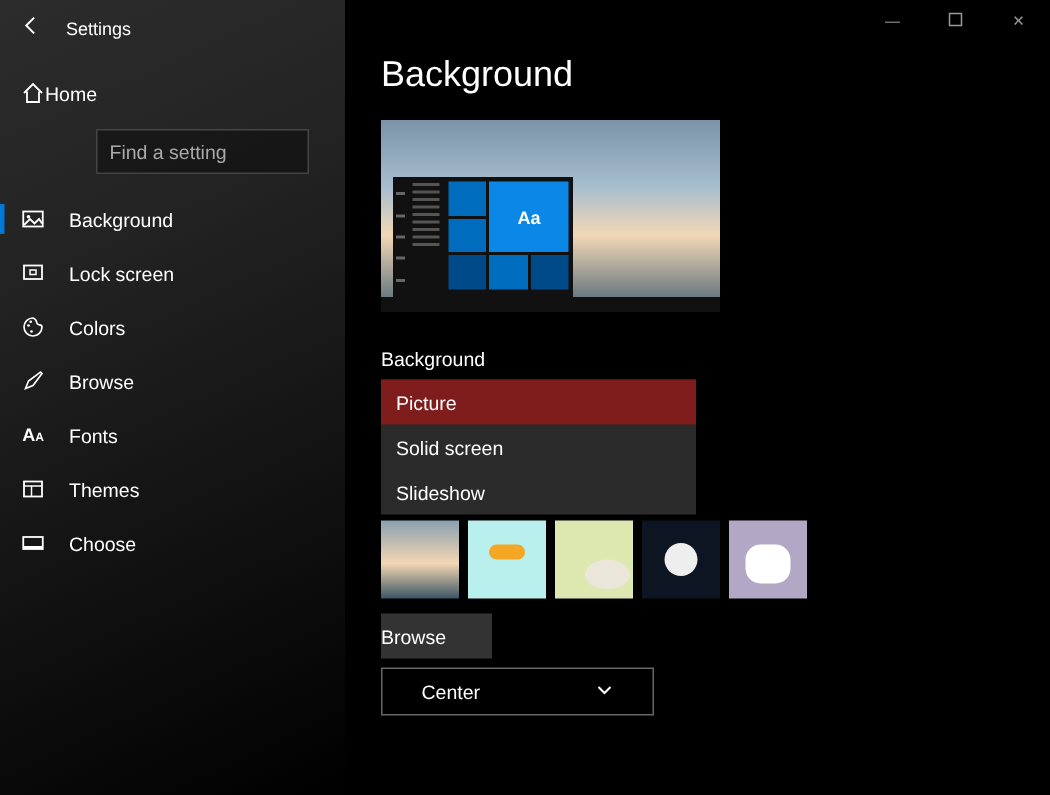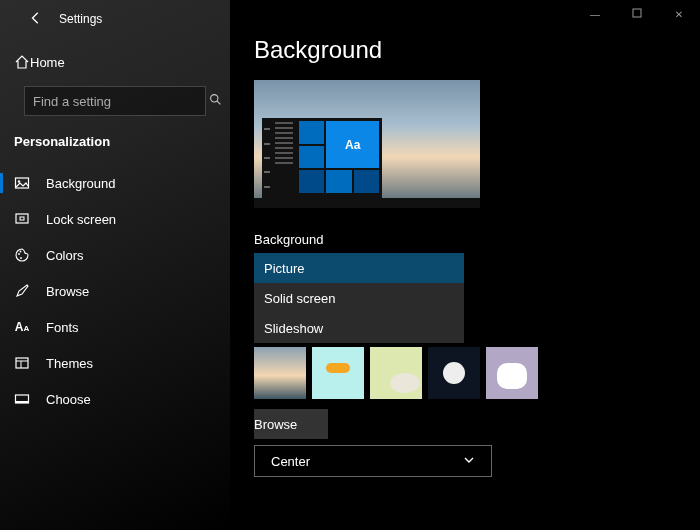--- a/index.html
+++ b/index.html
@@ -18,32 +18,32 @@
     background: linear-gradient(155deg, #2c2c2c 0%, #232323 30%, #121212 65%, #000 100%);
     display: flex;
     flex-direction: column;
     position: relative;
   }
   .sb-top {
     display: flex;
     align-items: center;
     gap: 16px;
     height: 38px;
-    padding: 0 29px;
+    padding: 0 14px;
   }
   .sb-top .back { font-size: 15px; }
   .sb-top .title { font-size: 12px; }
   .home-row {
     display: flex;
     align-items: center;
     height: 36px;
     padding: 0 14px;
     margin-top: 6px;
   }
-  .search-wrap { padding: 6px 24px; }
+  .search-wrap { padding: 6px 24px; margin-left: 40px; }
   .search {
     width: 100%;
     height: 30px;
     background: rgba(0,0,0,0.35);
     border: 1px solid #444;
     display: flex;
     align-items: center;
     padding: 0 8px;
   }
   .search input {
@@ -134,21 +134,21 @@
   .dropdown-open {
     width: 210px;
     background: #2b2b2b;
   }
   .dd-opt {
     height: 30px;
     display: flex; align-items: center;
     padding: 0 10px;
     font-size: 13px;
   }
-  .dd-opt.selected { background: #0c4a6e; }
+  .dd-opt.selected { background: #7f1d1d; }
 
   .thumbs { display:flex; gap:6px; margin-top:4px; }
   .thumb {
     width: 52px; height: 52px;
     background:#333;
     overflow:hidden;
     display:flex; align-items:center; justify-content:center;
   }
   .t1 { background: linear-gradient(to bottom,#8aa1b1 0%, #f3d6b2 55%, #3d5664 100%); }
   .t2 { background:#b9f0ee; position:relative;}
@@ -163,24 +163,24 @@
   .browse-btn {
     margin-top: 10px;
     width: 74px; height: 30px;
     background:#333;
     display:flex; align-items:center; 
     font-size:13px;
   }
 
   .fit-select {
     margin-top:6px;
-    width:238px; height:32px;
+    width:182px; height:32px;
     border:1px solid #666;
     display:flex; align-items:center; justify-content:space-between;
-    padding:0 16px;
+    padding:0 26px;
     font-size:13px;
   }
 </style>
 </head>
 <body>
 
 <div class="sidebar">
   <div class="sb-top">
     <span class="back">
       <svg viewBox="0 0 16 16" width="14" height="14">
@@ -204,21 +204,20 @@
       <input type="text" placeholder="Find a setting" style="">
       <span class="mag">
         <svg viewBox="0 0 16 16" width="13" height="13">
             <circle cx="6.5" cy="6.5" r="4.5" stroke="#ccc" stroke-width="1.3" fill="none"></circle>
             <line x1="10" y1="10" x2="14" y2="14" stroke="#ccc" stroke-width="1.3"></line>
           </svg>
       </span>
     </div>
   </div>
 
-  <div class="category">Personalization</div>
 
   <div class="nav">
     <div class="nav-item active">
       <span class="icon">
         <svg viewBox="0 0 16 16">
             <rect x="1.5" y="3" width="13" height="10" stroke="#fff" stroke-width="1.2" fill="none"></rect>
             <circle cx="5" cy="6.5" r="1.2" fill="#fff"></circle>
             <path d="M2 12 L6 8 L9 11 L12 8 L14 11" stroke="#fff" stroke-width="1.2" fill="none"></path>
           </svg>
       </span>

